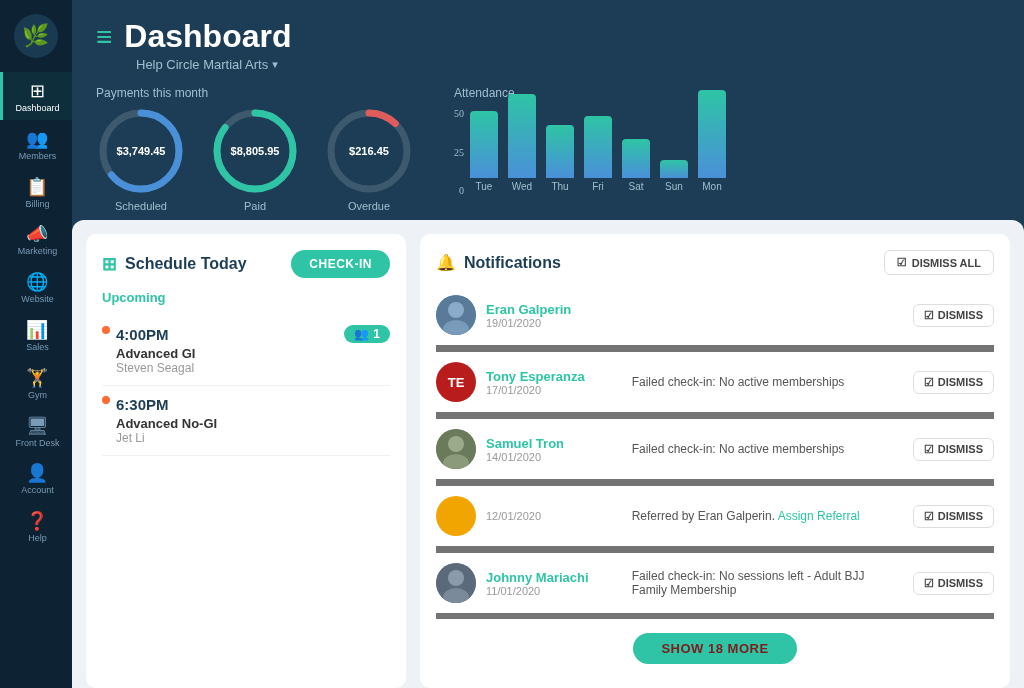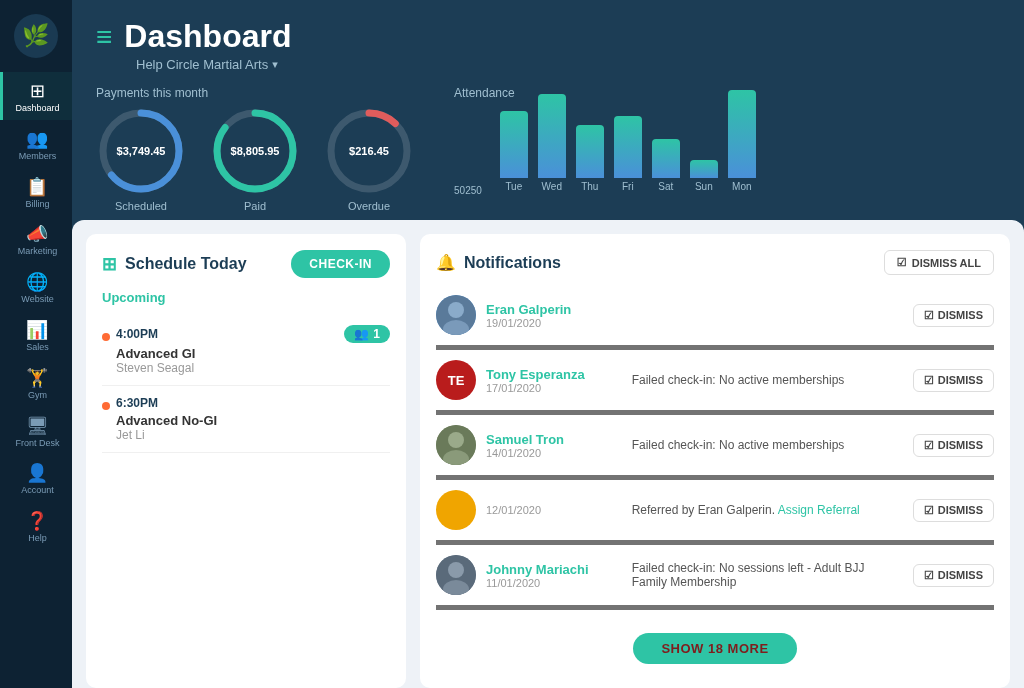--- a/index.html
+++ b/index.html
@@ -241,25 +241,25 @@
       padding: 10px 0;
       border-bottom: 1px solid #f0f0f0;
     }
     .session-time-row {
       display: flex;
       justify-content: space-between;
       align-items: center;
       margin-bottom: 3px;
     }
     .session-time {
-      font-size: 12px;
+      font-size: 15px;
       font-weight: 700;
       color: #1c3d55;
       display: flex;
-      align-items: flex-end;
+      align-items: flex-start;
       gap: 6px;
     }
     .time-dot {
       width: 8px;
       height: 8px;
       border-radius: 50%;
       background: #ff6b35;
       display: inline-block;
     }
     .attendee-badge {
@@ -325,21 +325,21 @@
       gap: 5px;
     }
     .notif-list {
       flex: 1;
       overflow-y: auto;
     }
     .notif-item {
       display: flex;
       align-items: center;
       padding: 10px 0;
-      border-bottom: 5px solid #737373;
+      border-bottom: 7px solid #737373;
       gap: 10px;
     }
     .notif-avatar {
       width: 40px;
       height: 40px;
       border-radius: 50%;
       flex-shrink: 0;
       display: flex;
       align-items: center;
       justify-content: center;
@@ -401,25 +401,26 @@
       letter-spacing: 0.5px;
     }
 
     
     .chart-container {
       display: flex;
       align-items: flex-end;
     }
     .y-axis {
       display: flex;
-      flex-direction: row;
+      flex-direction: column;
       justify-content: space-between;
       height: 88px;
-      margin-right: 18px;
+      margin-right: 6px;
       align-items: flex-end;
+      font-family: Liberation Serif, serif;
     }
   </style>
 </head>
 <body>
 
 <div class="sidebar">
   <div class="sidebar-logo">
     <div class="logo-circle">🌿</div>
   </div>
   <nav class="sidebar-nav">

